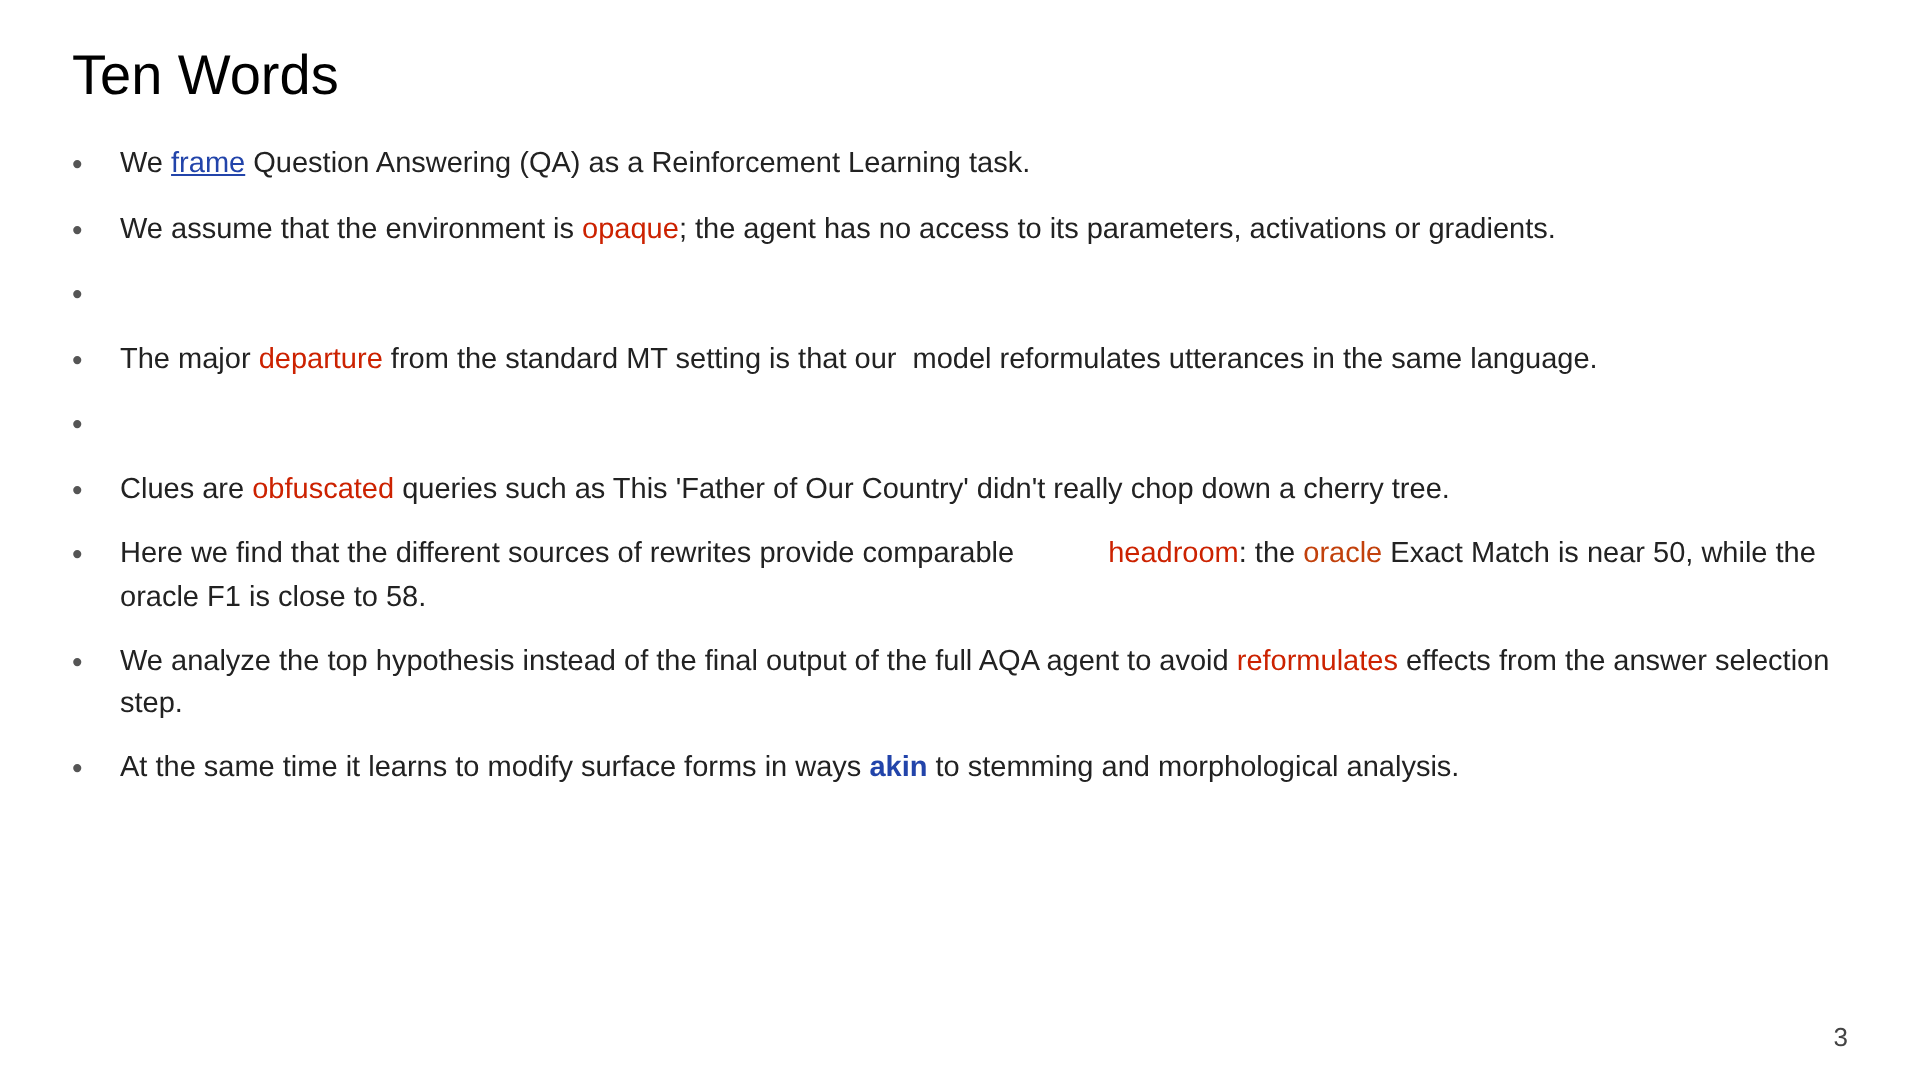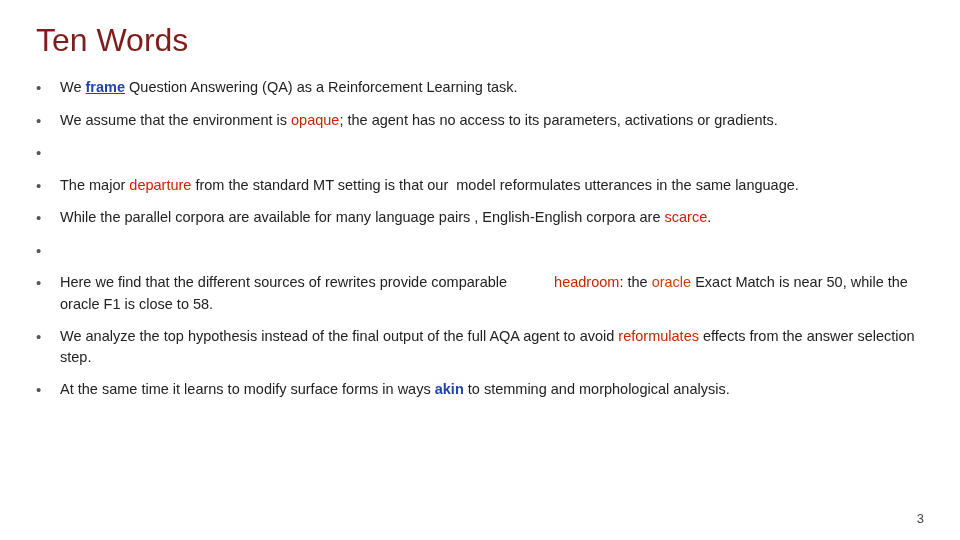--- a/index.html
+++ b/index.html
@@ -11,24 +11,24 @@
       width: 960px;
       height: 540px;
       background: #ffffff;
       font-family: 'Segoe UI', Arial, sans-serif;
       font-size: 15px;
       color: #222222;
       overflow: hidden;
       position: relative;
     }
     .page-title {
-      font-size: 32px;
+      font-size: 28px;
       font-weight: 400;
       margin: 22px 0 18px 36px;
-      color: #7f1d1d;
+      color: #000000;
     }
     .content-area {
       margin: 0 36px;
     }
     ul.bullet-list {
       list-style: none;
       padding: 0;
     }
     ul.bullet-list li {
       display: flex;
@@ -38,21 +38,21 @@
       line-height: 1.5;
       color: #222;
     }
     ul.bullet-list li .bullet {
       min-width: 18px;
       margin-right: 6px;
       margin-top: 0px;
       color: #555;
       font-size: 15px;
     }
-    .highlight-frame { color: #2244aa; text-decoration: underline; font-weight: bold; }
+    .highlight-frame { color: #2244aa; text-decoration: underline; }
     .highlight-opaque { color: #cc2200; }
     .highlight-convoluted { color: #cc2200; }
     .highlight-departure { color: #cc2200; margin-top: 40px; }
     .highlight-scarce { color: #cc2200; }
     .highlight-obfuscated { color: #cc2200; }
     .highlight-headroom { color: #cc2200; margin-left: 43px; }
     .highlight-oracle { color: #c2410c; }
     .highlight-confounding { color: #cc2200; }
     .highlight-akin { color: #2244aa; font-weight: bold; }
     .page-number {
@@ -85,25 +85,25 @@
       <span class="bullet">•</span>
     </li>
 
     <li>
       <span class="bullet">•</span>
       <span>The major <span class="highlight-departure">departure</span> from the standard MT setting is that our &nbsp;model reformulates utterances in the same language.</span>
     </li>
 
     <li>
       <span class="bullet">•</span>
-      <span>While the parallel corpora are available for many language pairs , English-English corpora are <span class="highlight-scarce">scarce</span>.</span>
     </li>
 
     <li>
       <span class="bullet">•</span>
+      <span>Clues are <span class="highlight-obfuscated">obfuscated</span> queries such as This 'Father of Our Country' didn't really chop down a cherry tree.</span>
     </li>
 
     <li>
       <span class="bullet">•</span>
       <span>Here we find that the different sources of rewrites provide comparable <span class="highlight-headroom">headroom</span>: the <span class="highlight-oracle">oracle</span> Exact Match is near 50, while the oracle F1 is close to 58.</span>
     </li>
 
     <li>
       <span class="bullet">•</span>
       <span>We analyze the top hypothesis instead of the final output of the full AQA agent to avoid <span class="highlight-confounding">reformulates</span> effects from the answer selection step.</span>

